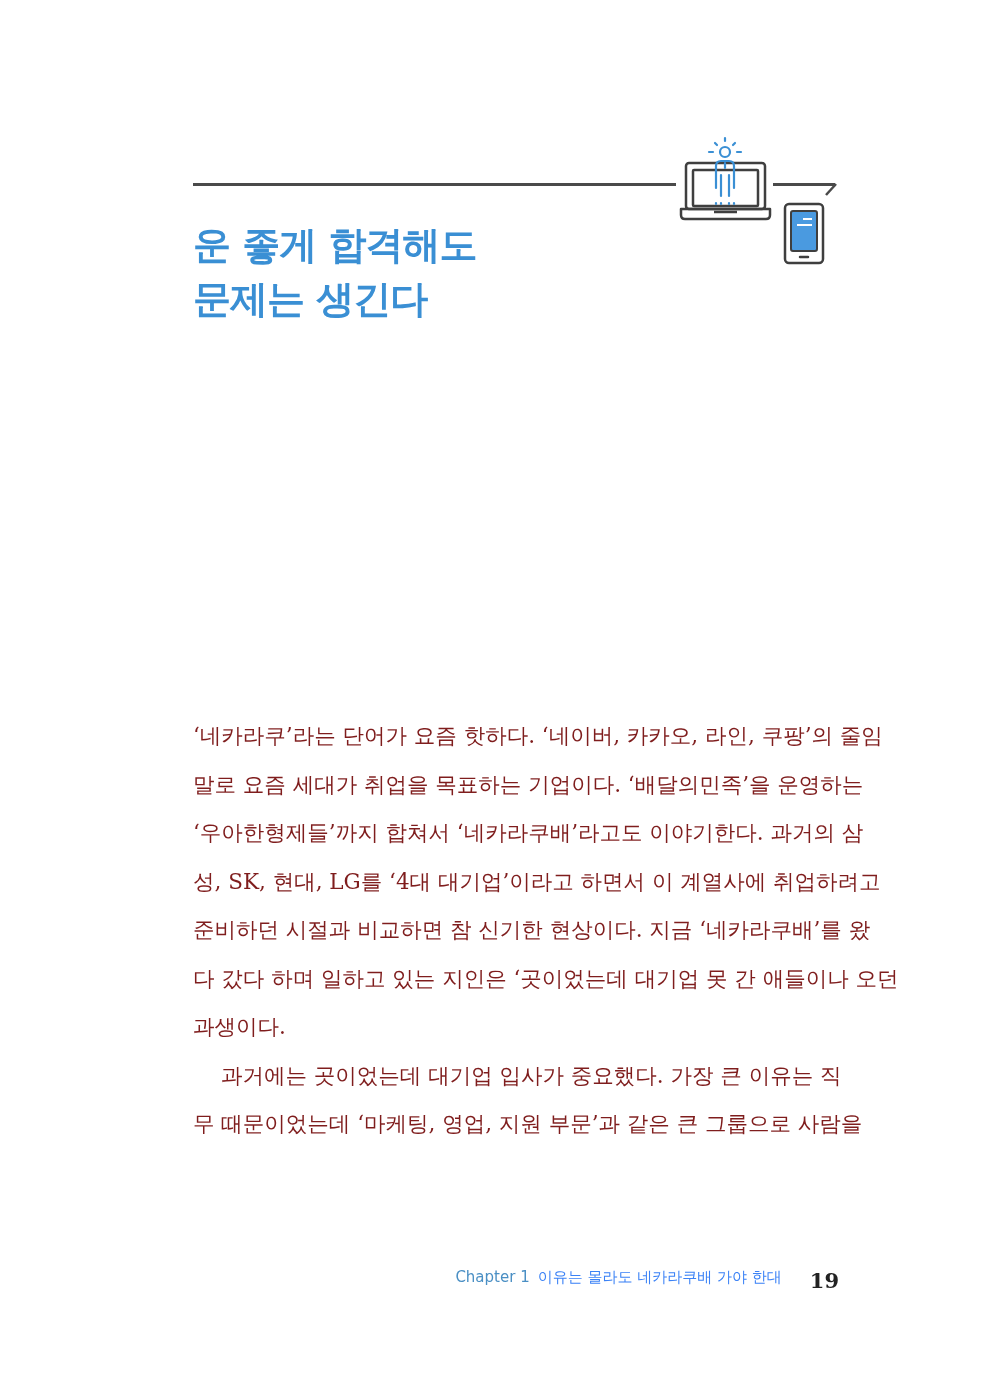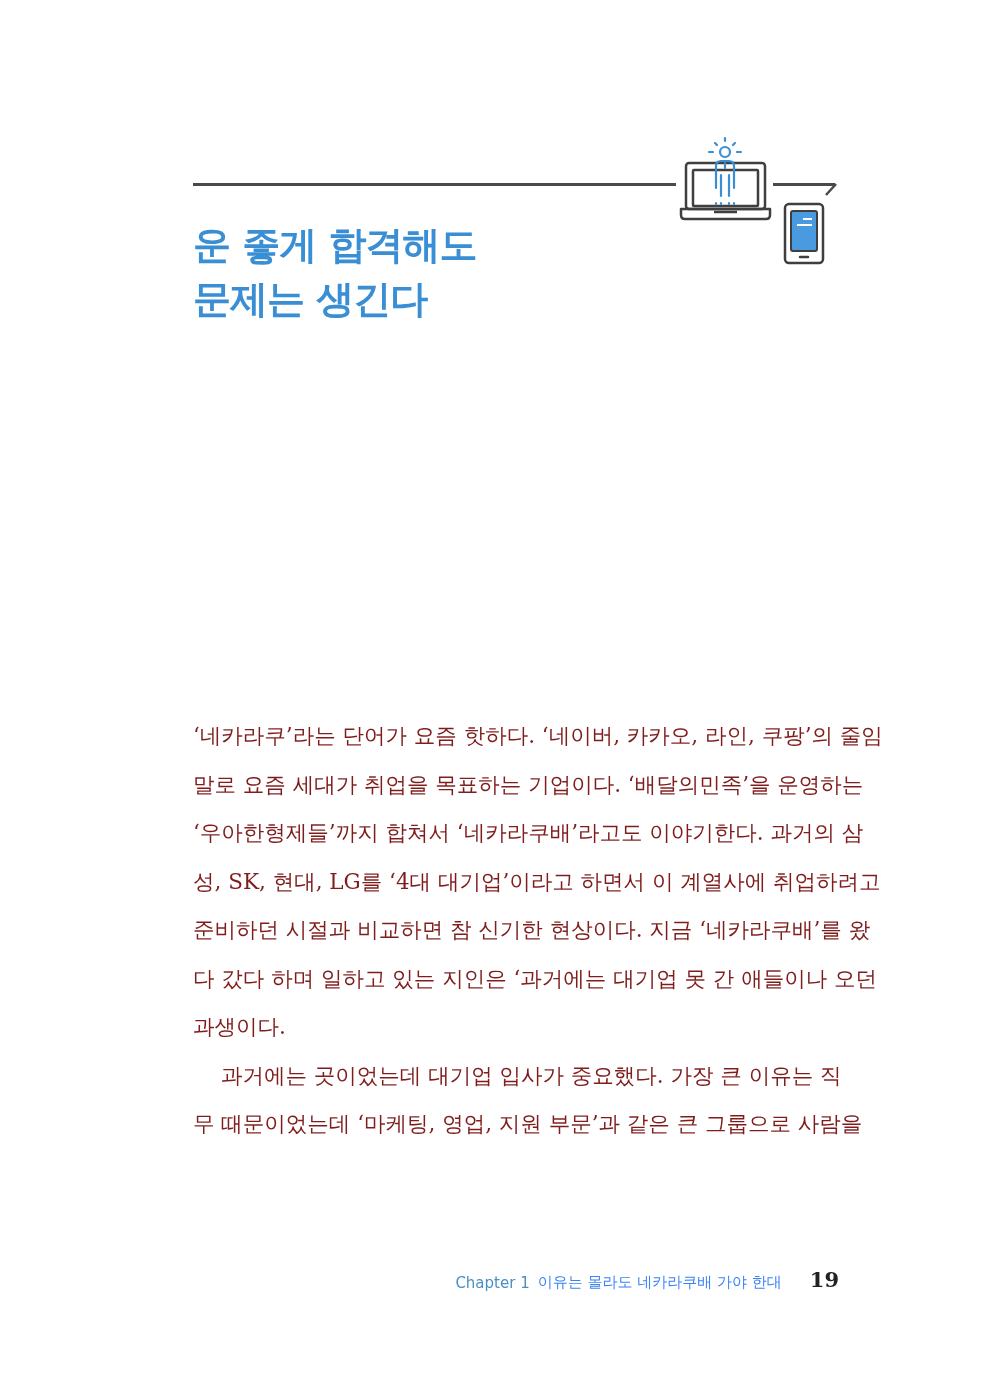--- a/index.html
+++ b/index.html
@@ -17,21 +17,21 @@
   }
   .title span { display:block; }
   .body-text {
     position:absolute; left:193px; top:712px; width:646px;
     font-size:21.5px; line-height:48.5px; color:#7f1d1d;
   }
   .body-text .line { display:block; white-space:nowrap; text-align:justify; text-align-last:justify; height:48.5px; overflow:visible; }
   .body-text .line.last { text-align-last:left; }
   .body-text .line.indent { padding-left:28px; }
   .footer {
-    position:absolute; right:148px; top:1268px; height:24px; display:flex; align-items:flex-end; gap:8px;
+    position:absolute; right:148px; top:1268px; height:24px; display:flex; align-items:flex-start; gap:8px;
     font-family:"DejaVu Sans", "Liberation Sans", sans-serif; font-size:15px; color:#333;
   }
   .footer .chapter { color:#4a8fc4; }
   .footer .title-text { color:#3b82f6; }
   .footer .page-num {
     font-family:"DejaVu Serif", "Liberation Serif", serif; font-weight:bold; font-size:21px; color:#222; margin-left:20px;
   }
 </style>
 </head>
 <body>
@@ -84,21 +84,21 @@
   <span>운 좋게 합격해도</span>
   <span>문제는 생긴다</span>
 </h1>
 
 <div class="body-text">
   <span class="line">‘네카라쿠’라는 단어가 요즘 핫하다. ‘네이버, 카카오, 라인, 쿠팡’의 줄임</span>
   <span class="line">말로 요즘 세대가 취업을 목표하는 기업이다. ‘배달의민족’을 운영하는</span>
   <span class="line">‘우아한형제들’까지 합쳐서 ‘네카라쿠배’라고도 이야기한다. 과거의 삼</span>
   <span class="line">성, SK, 현대, LG를 ‘4대 대기업’이라고 하면서 이 계열사에 취업하려고</span>
   <span class="line">준비하던 시절과 비교하면 참 신기한 현상이다. 지금 ‘네카라쿠배’를 왔</span>
-  <span class="line">다 갔다 하며 일하고 있는 지인은 ‘과거에는 대기업 못 간 애들이나 오던</span>
+  <span class="line">다 갔다 하며 일하고 있는 지인은 ‘곳이었는데 대기업 못 간 애들이나 오던</span>
   <span class="line last">과생이다.</span>
   <span class="line indent">과거에는 곳이었는데 대기업 입사가 중요했다. 가장 큰 이유는 직</span>
   <span class="line">무 때문이었는데 ‘마케팅, 영업, 지원 부문’과 같은 큰 그룹으로 사람을</span>
 </div>
 
 <div class="footer">
   <span class="chapter">Chapter 1</span>
   <span class="title-text">이유는 몰라도 네카라쿠배 가야 한대</span>
   <span class="page-num">19</span>
 </div>

